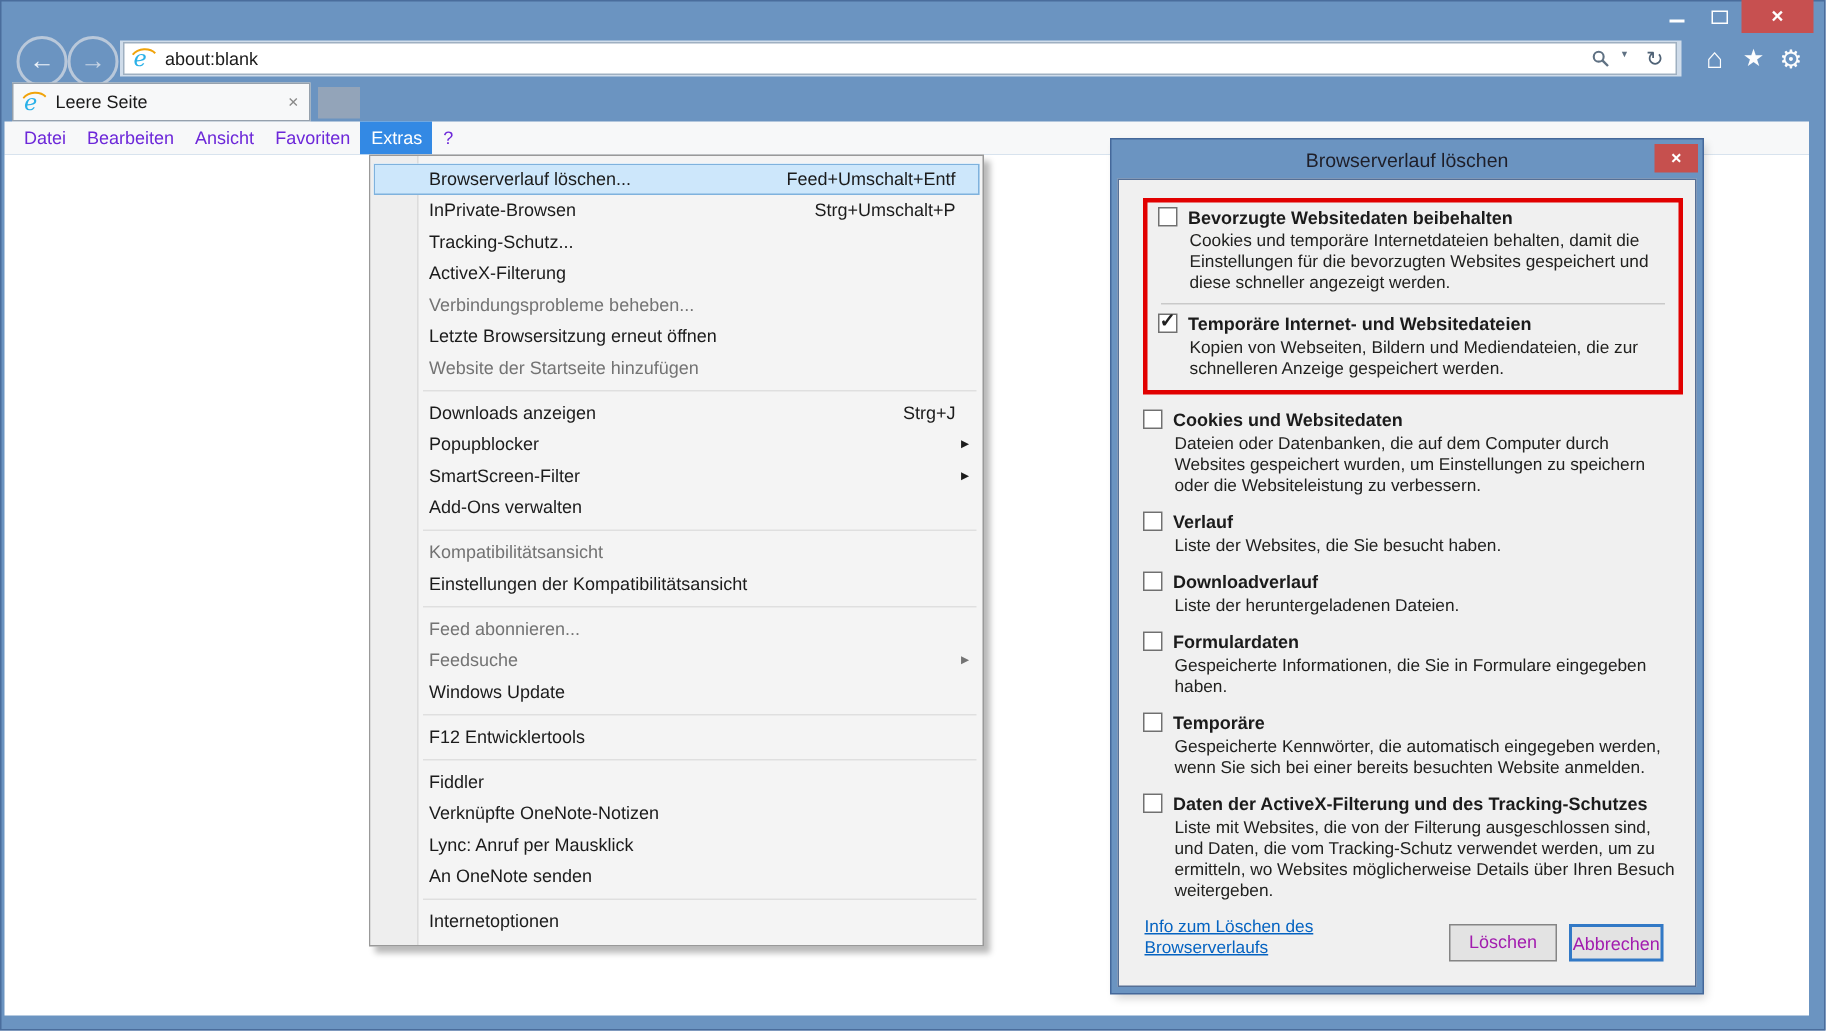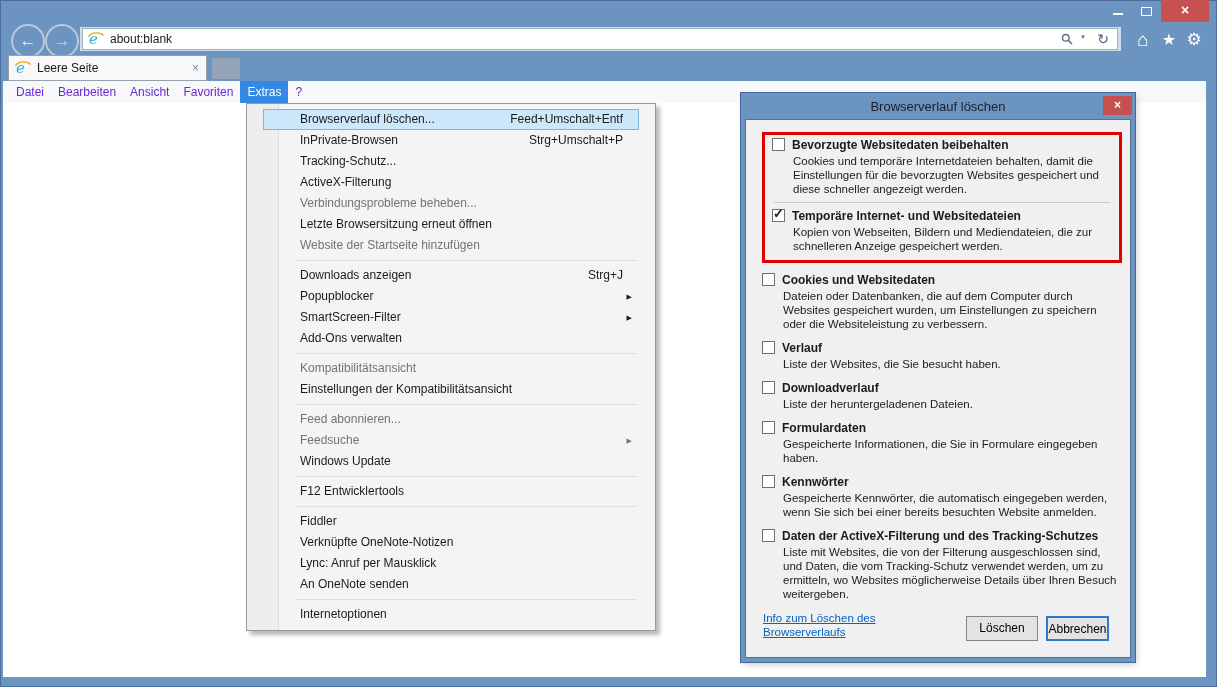--- a/index.html
+++ b/index.html
@@ -39,21 +39,21 @@
   .newtab{position:absolute;left:212px;top:58px;width:28px;height:21px;background:#93a4b9;}
   
   .menubar{position:absolute;left:3px;top:81px;width:1203px;height:22px;background:#f7f8f9;padding-left:6px;
            box-sizing:border-box;white-space:nowrap;}
   .mb-item{display:inline-block;padding:0 7px;line-height:22px;font-size:12px;color:#6d28d9;}
   .mb-item.active{background:#3389e4;color:#fff;}
   
   .page{position:absolute;left:3px;top:103px;width:1203px;height:574px;background:#fff;}
   
   .dropdown{position:absolute;left:246px;top:103px;width:410px;background:#f4f4f4;border:1px solid #999;
-            box-sizing:border-box;padding:5px 16px;box-shadow:4px 4px 4px rgba(0,0,0,.28);}
+            box-sizing:border-box;padding:5px 2px;box-shadow:4px 4px 4px rgba(0,0,0,.28);}
   .dd-gutter{position:absolute;left:0;top:0;bottom:0;width:31px;background:#eeeeee;border-right:1px solid #dcdcdc;}
   .m-item{position:relative;height:21px;line-height:21px;padding-left:37px;font-size:12px;color:#1b1b1b;}
   .m-item.hl{background:#cde7fb;box-shadow:inset 0 0 0 1px #7fb2dd;}
   .m-item.disabled{color:#737373;}
   .m-short{position:absolute;right:16px;top:0;}
   .m-arrow{position:absolute;right:7px;top:0;font-size:7px;}
   .m-sep{height:1px;background:#dfdfdf;margin:4px 2px 4px 33px;}
   
   .dialog{position:absolute;left:741px;top:93px;width:394px;height:569px;background:#6b94c1;
           box-shadow:0 0 0 1px #45689a,2px 3px 6px rgba(0,0,0,.18);}
@@ -68,21 +68,21 @@
   .sections-rest .section{margin-top:10px;}
   .sec-head{font-size:12px;color:#1b1b1b;}
   .cb{width:13px;height:13px;background:#fff;border:1px solid #707070;display:inline-block;
       vertical-align:-2px;margin-right:7px;position:relative;box-sizing:border-box;}
   .cb .mark{position:absolute;left:0px;top:-4px;font-size:13px;font-weight:bold;color:#222;}
   .sec-label{font-weight:bold;}
   .sec-desc{margin:2px 0 0 21px;font-size:11.5px;line-height:14px;color:#21211f;max-width:340px;}
   .dlg-link{position:absolute;left:17px;bottom:18px;width:132px;font-size:11.5px;line-height:14px;
             color:#0563c1;text-decoration:underline;cursor:pointer;}
   .dlg-btn{position:absolute;top:496px;height:25px;background:#e3e3e3;border:1px solid #858585;
-           box-sizing:border-box;font-size:12px;color:#000000;text-align:center;line-height:22px;}
+           box-sizing:border-box;font-size:12px;color:#a21caf;text-align:center;line-height:22px;}
   .btn-delete{left:220px;width:72px;}
   .btn-cancel{left:300px;width:63px;border:2px solid #3279c6;}
 </style>
 </head>
 <body>
 
 <div class="browser">
 
   <div class="win-btn btn-min">
       <div class="dash"></div>
@@ -188,21 +188,21 @@
           </div>
           <div class="section">
             <div class="sec-head"><span class="cb"></span><span class="sec-label">Downloadverlauf</span></div>
             <div class="sec-desc">Liste der heruntergeladenen Dateien.</div>
           </div>
           <div class="section">
             <div class="sec-head"><span class="cb"></span><span class="sec-label">Formulardaten</span></div>
             <div class="sec-desc">Gespeicherte Informationen, die Sie in Formulare eingegeben haben.</div>
           </div>
           <div class="section">
-            <div class="sec-head"><span class="cb"></span><span class="sec-label">Kennwörter</span></div>
+            <div class="sec-head"><span class="cb"></span><span class="sec-label">Temporäre</span></div>
             <div class="sec-desc">Gespeicherte Kennwörter, die automatisch eingegeben werden, wenn Sie sich bei einer bereits besuchten Website anmelden.</div>
           </div>
           <div class="section">
             <div class="sec-head"><span class="cb"></span><span class="sec-label">Daten der ActiveX-Filterung und des Tracking-Schutzes</span></div>
             <div class="sec-desc">Liste mit Websites, die von der Filterung ausgeschlossen sind, und Daten, die vom Tracking-Schutz verwendet werden, um zu ermitteln, wo Websites möglicherweise Details über Ihren Besuch weitergeben.</div>
           </div>
         </div>
       <div class="dlg-link">Info zum Löschen des Browserverlaufs</div>
       <div class="dlg-btn btn-delete">Löschen</div>
       <div class="dlg-btn btn-cancel">Abbrechen</div>

